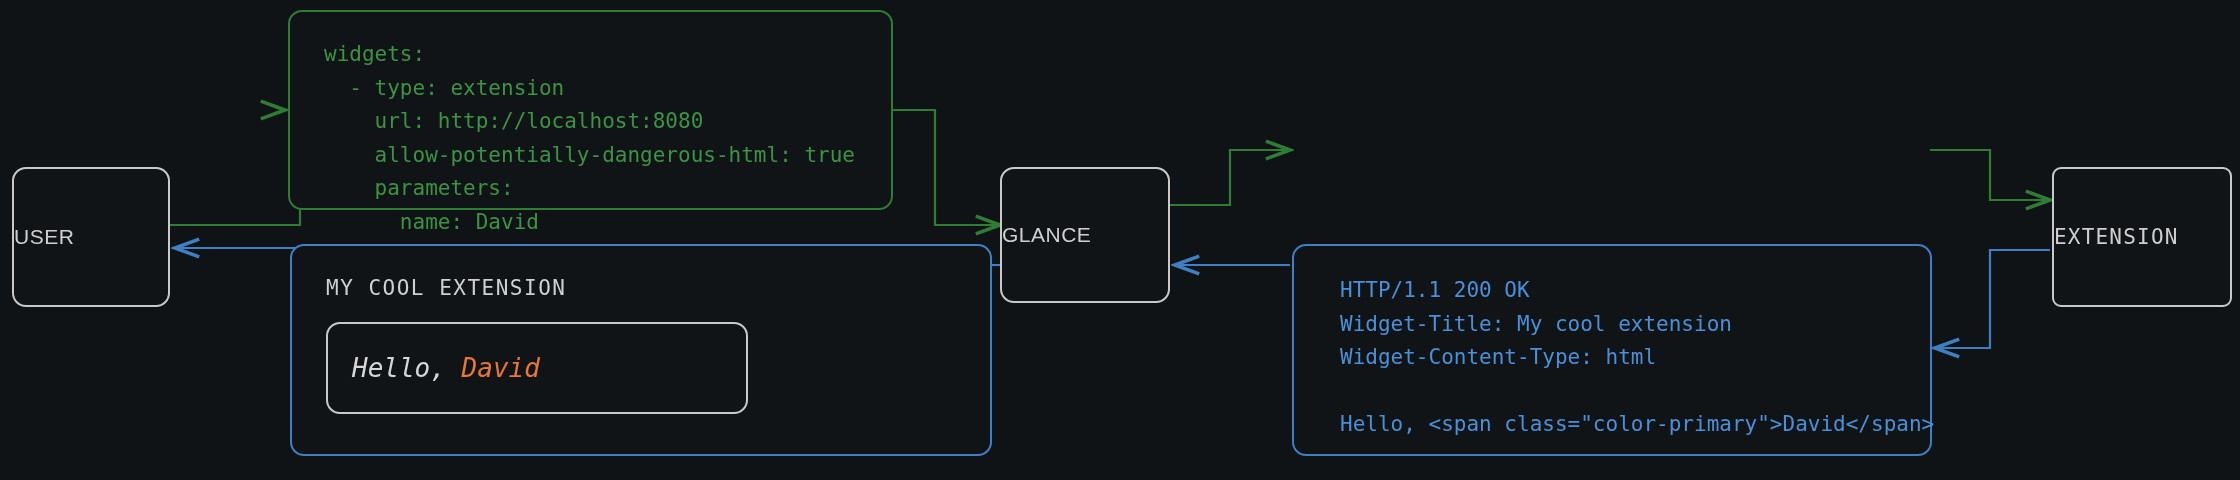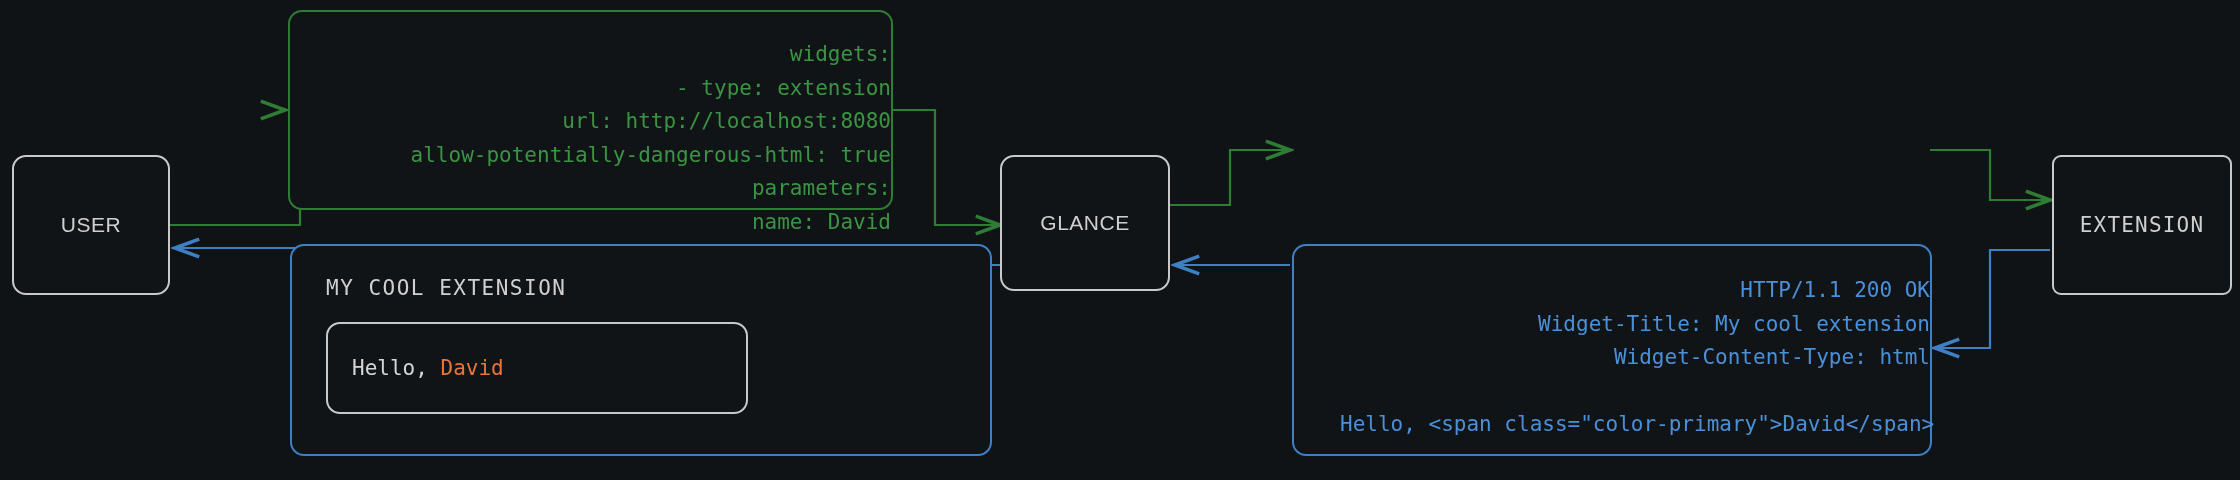--- a/index.html
+++ b/index.html
@@ -6,49 +6,49 @@
   body{width:2240px;height:480px;overflow:hidden;font-family:"DejaVu Sans Mono",monospace;}
   #stage{position:relative;width:2240px;height:480px;background:#101316;}
 
   svg.wires{position:absolute;left:0;top:0;width:2240px;height:480px;pointer-events:none;}
 
   .node{position:absolute;box-sizing:border-box;border-radius:14px;background:#111417;}
   .node.gray{border:2px solid #c9c9c9;}
   .node.green{border:2px solid #2f7d35;}
   .node.blue{border:2px solid #3f7fc4;}
 
-  .endpoint{display:flex;align-items:center;justify-content:center;}
+  .endpoint{display:flex;align-items:center;margin-top:12px;}
   .endpoint .lbl{
     color:#cfcfcf;font-size:21px;letter-spacing:1.2px;
   }
   .endpoint.sans .lbl{font-family:"Liberation Sans",sans-serif;letter-spacing:0.5px;}
   .endpoint.mono .lbl{font-family:"DejaVu Sans Mono",monospace;}
 
   pre.code{
     margin:0;padding:0;white-space:pre;
     font-family:"DejaVu Sans Mono",monospace;
-    font-size:21px;line-height:1.6;text-align:right;
+    font-size:21px;line-height:1.6;
   }
   pre.code.green{color:#3a9443;}
   pre.code.blue{color:#4a90d9;}
 
   .yaml-box{padding:26px 0 26px 34px;}
   .req-box{display:flex;align-items:center;padding-left:46px;}
   .res-box{padding:28px 0 0 46px;}
 
   .widget-title{
     color:#d0d0d0;font-family:"DejaVu Sans Mono",monospace;
     font-size:21px;letter-spacing:1.5px;
   }
   .widget-inner{
     box-sizing:border-box;border:2px solid #c9c9c9;border-radius:14px;
     display:flex;align-items:center;padding-left:24px;
   }
   .widget-inner .hello{
-    color:#d6d6d6;font-family:"DejaVu Sans Mono",monospace;font-size:21px;
+    color:#d6d6d6;font-family:"DejaVu Sans Mono",monospace;font-size:26px;font-style:italic;
   }
   .widget-inner .hello .name{color:#e8763a;}
 </style>
 </head>
 <body>
 
 <div id="stage">
 
   <svg class="wires" viewBox="0 0 2240 480">
     <defs>

